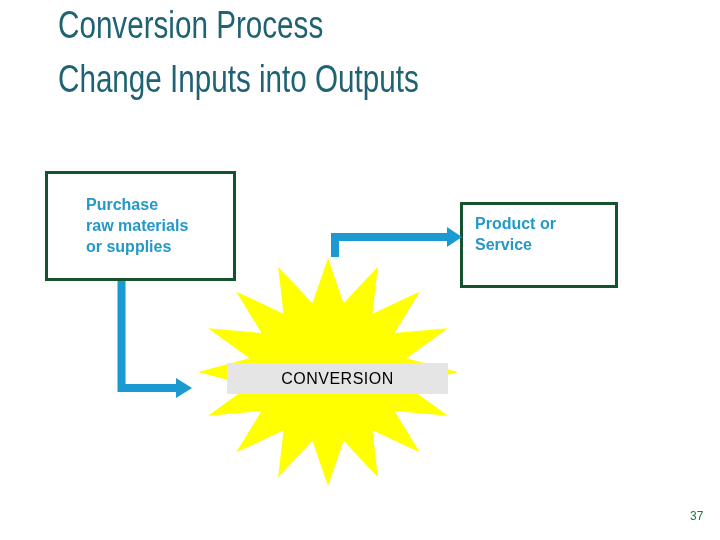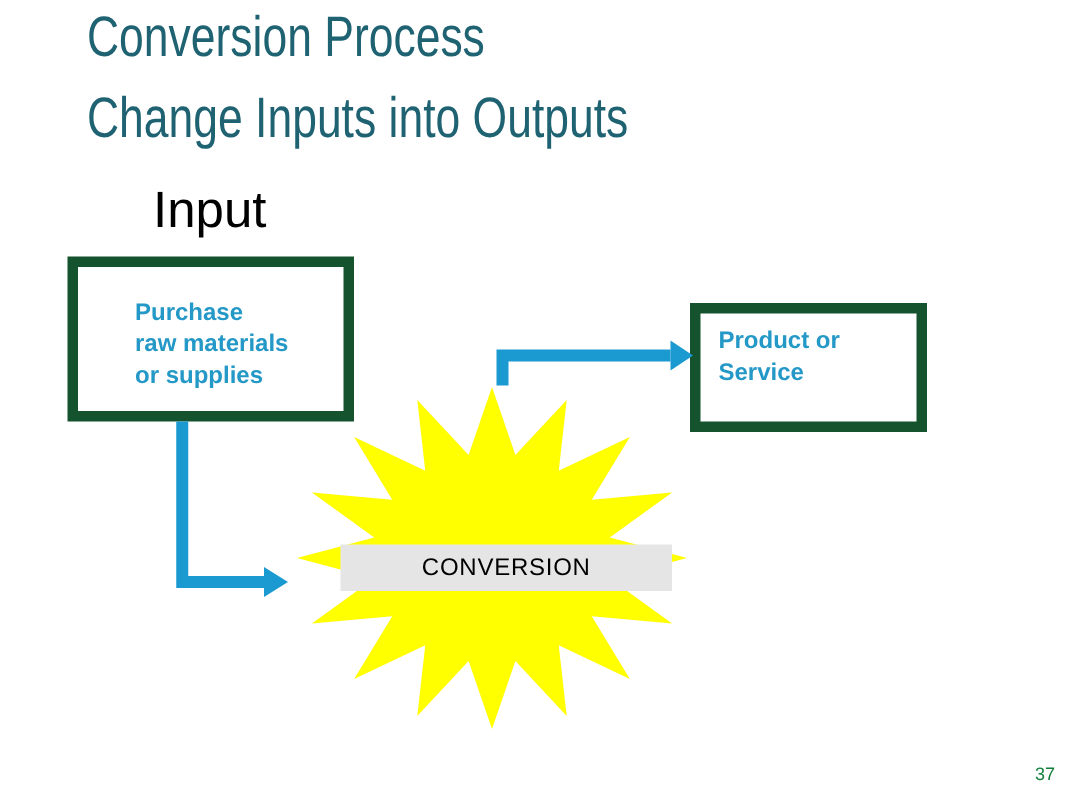--- a/index.html
+++ b/index.html
@@ -10,21 +10,21 @@
   .title {
     position:absolute; left:58px; top:-2px; margin:0;
     font-size:38px; font-weight:400; line-height:54px;
     color:#1f6373; transform:scaleX(0.78); transform-origin:left top;
     white-space:nowrap;
   }
   .col-label { position:absolute; color:#000; font-size:34px; line-height:34px; }
   .input-label  { left:102px; top:123px; }
   .output-label { left:455px; top:139px; letter-spacing:2px; }
   .box {
-    position:absolute; box-sizing:border-box; border:7px solid #14532d; background:#fff;
+    position:absolute; box-sizing:border-box; border:3px solid #14532d; background:#fff;
   }
   .input-box  { left:45px;  top:171px; width:191px; height:110px; padding:20px 6px 0 38px; }
   .output-box { left:460px; top:202px; width:158px; height:86px;  padding:8px 5px 12px 12px; }
   .box-text {
     color:#2498c6; font-size:16px; font-weight:bold; line-height:21px;
     white-space:pre-line;
   }
   .arrows { position:absolute; left:0; top:0; width:720px; height:540px; pointer-events:none; z-index:3; }
   .star-svg { position:absolute; left:198px; top:258px; width:260px; height:228px; z-index:1; }
   .band {
@@ -40,21 +40,20 @@
   }
   .page-number { position:absolute; left:690px; top:509px; font-size:12px; color:#15803d; z-index:4; }
 </style>
 </head>
 <body>
 
 <div class="slide">
 
   <h1 class="title"><span>Conversion Process</span><br><span>Change Inputs into Outputs</span></h1>
 
-  <div class="col-label input-label">Input</div>
 
 
   <div class="box input-box">
     <div class="box-text">Purchase
 raw materials
 or supplies</div>
   </div>
 
   <div class="box output-box">
     <div class="box-text">Product or

